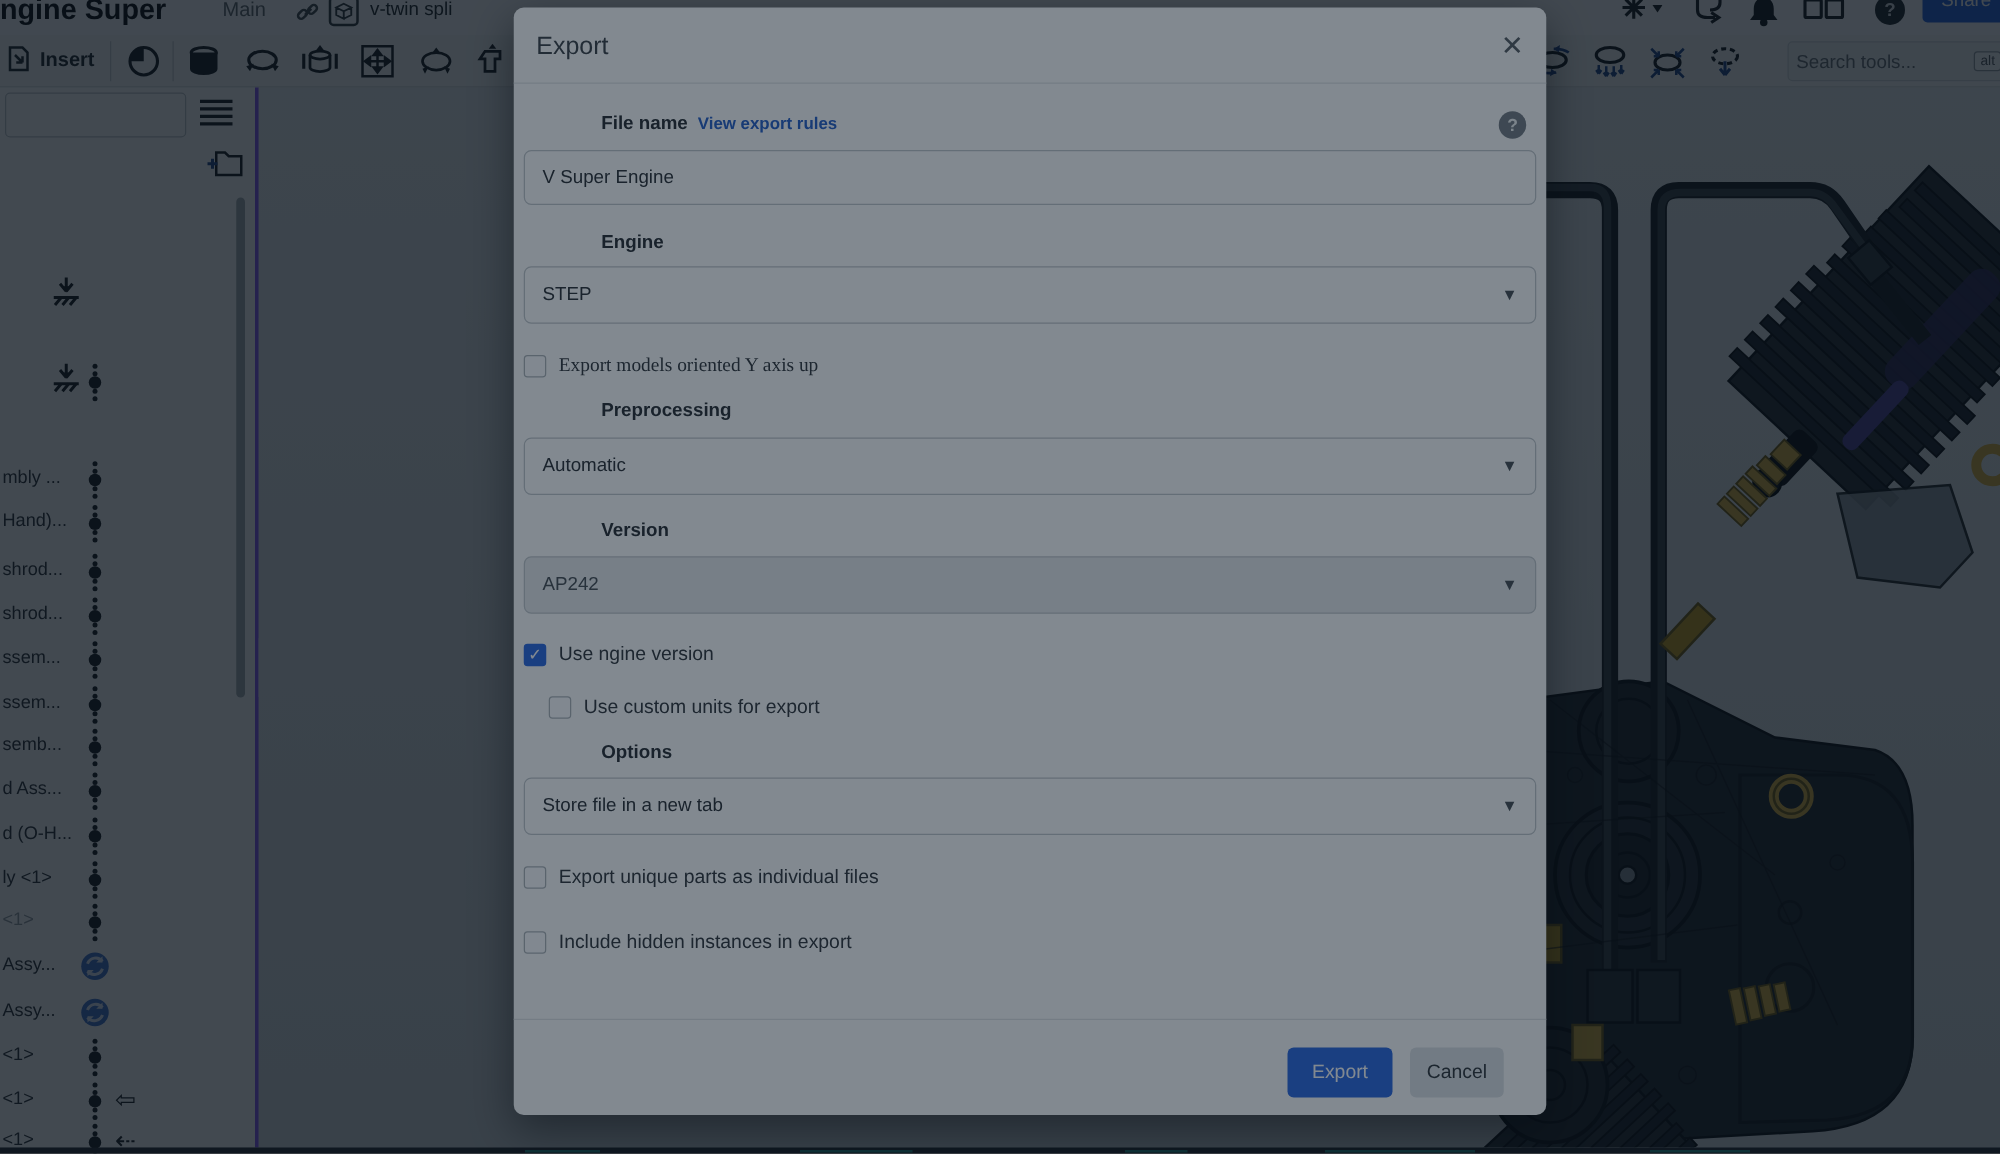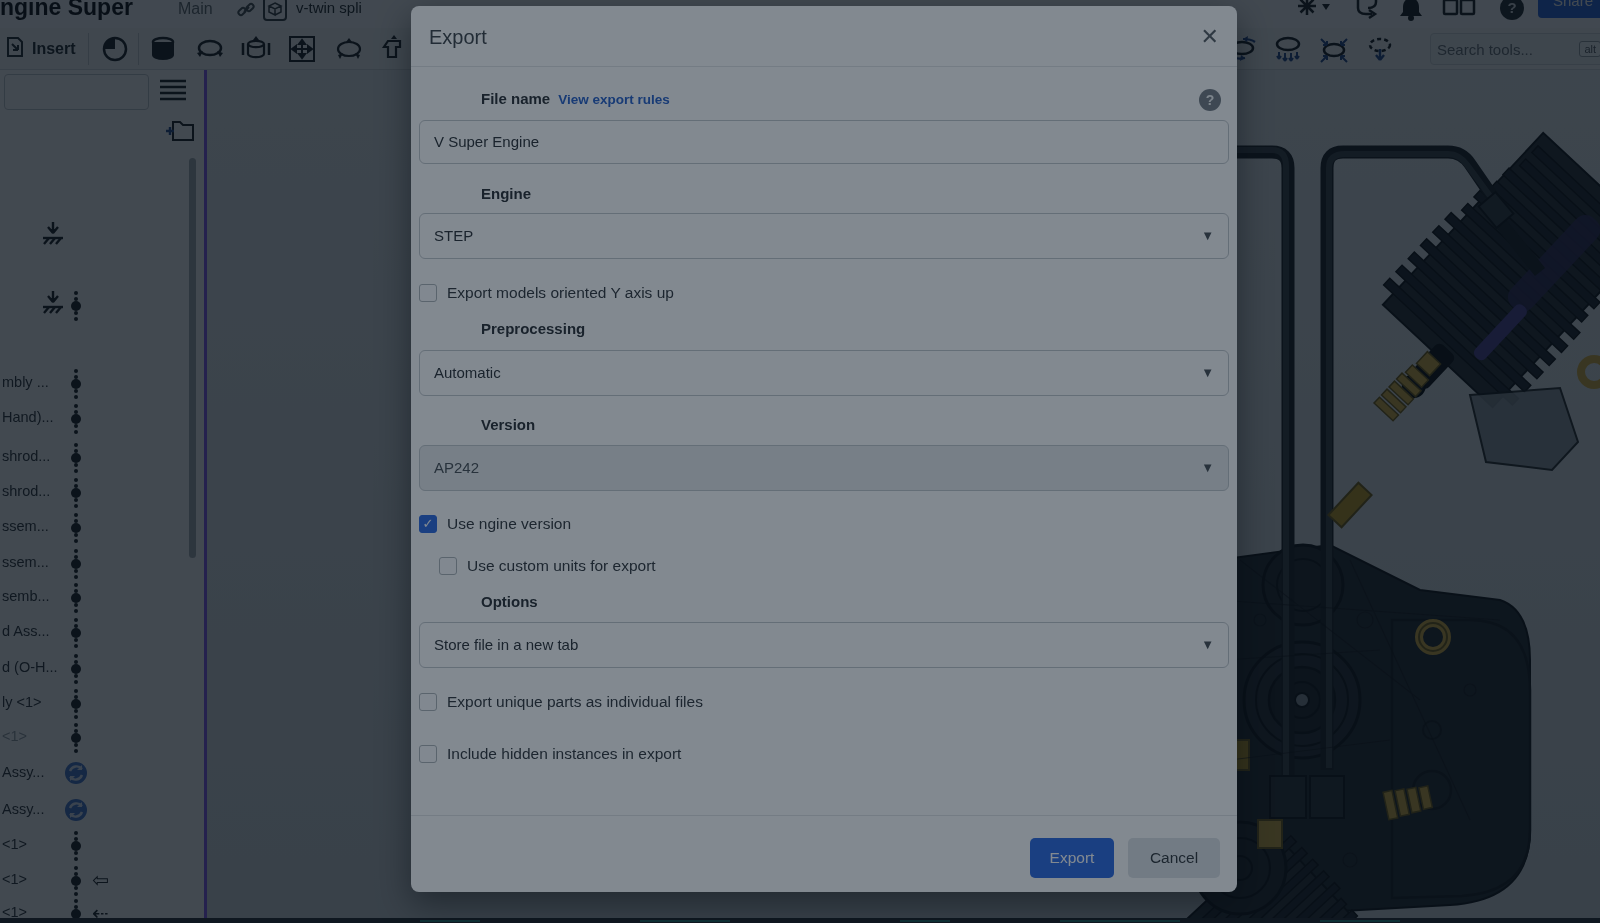--- a/index.html
+++ b/index.html
@@ -64,21 +64,21 @@
   .select { position:absolute; left:8px; width:810px; height:46px; border:1px solid #c3c8cc; border-radius:6px; background:#fff; font-size:15px; color:#2e3338; padding:0 14px; line-height:44px; cursor:pointer; }
   .select .caret { position:absolute; right:14px; top:0; font-size:13px; color:#4a5056; line-height:44px; }
   .select.disabled { background:#e8ebed; color:#4a5056; }
   .cbrow { position:absolute; left:8px; height:20px; display:flex; align-items:center; gap:10px; cursor:pointer; }
   .cb { width:18px; height:18px; border:1.5px solid #aeb4b9; border-radius:3px; background:#fdfdfe; flex:0 0 18px; text-align:center; line-height:16px; font-size:13px; color:transparent; }
   .cb.on { background:#2e6ae0; border-color:#2e6ae0; color:#fff; }
   .cbl { font-size:15.5px; color:#34393e; }
   .dlg-ftr-line { position:absolute; left:0; top:809px; width:100%; height:1px; background:#e2e5e7; }
   .btn { position:absolute; top:832px; height:40px; border-radius:5px; font-size:15.5px; text-align:center; line-height:40px; cursor:pointer; }
   .btn-primary { left:619px; width:84px; background:#2e6ae0; color:#fff; }
-  .btn-secondary { left:717px; width:92px; background:#dfe3e6; color:#33383d; }
+  .btn-secondary { left:717px; width:75px; background:#dfe3e6; color:#33383d; }
 
   svg { display:block; }
 </style>
 </head>
 <body>
 
 <div class="screen">
 
   <div class="app">
 
@@ -709,21 +709,21 @@
       <span>File name</span><span class="vlink">View export rules</span>
     </div>
     <div class="tinput" style="top:114px;">V Super Engine</div>
 
     <div class="frow" style="top:179px;">Engine</div>
     <div class="select" style="top:207px;">
       <span>STEP</span>
       <span class="caret">▼</span>
     </div>
 
-    <div class="cbrow" style="top:277px;">
+    <div class="cbrow" style="top:277px;font-family:Liberation Serif, serif;">
       <span class="cb"></span>
       <span class="cbl">Export models oriented Y axis up</span>
     </div>
 
     <div class="frow" style="top:314px;">Preprocessing</div>
     <div class="select" style="top:344px;">
       <span>Automatic</span>
       <span class="caret">▼</span>
     </div>
 

